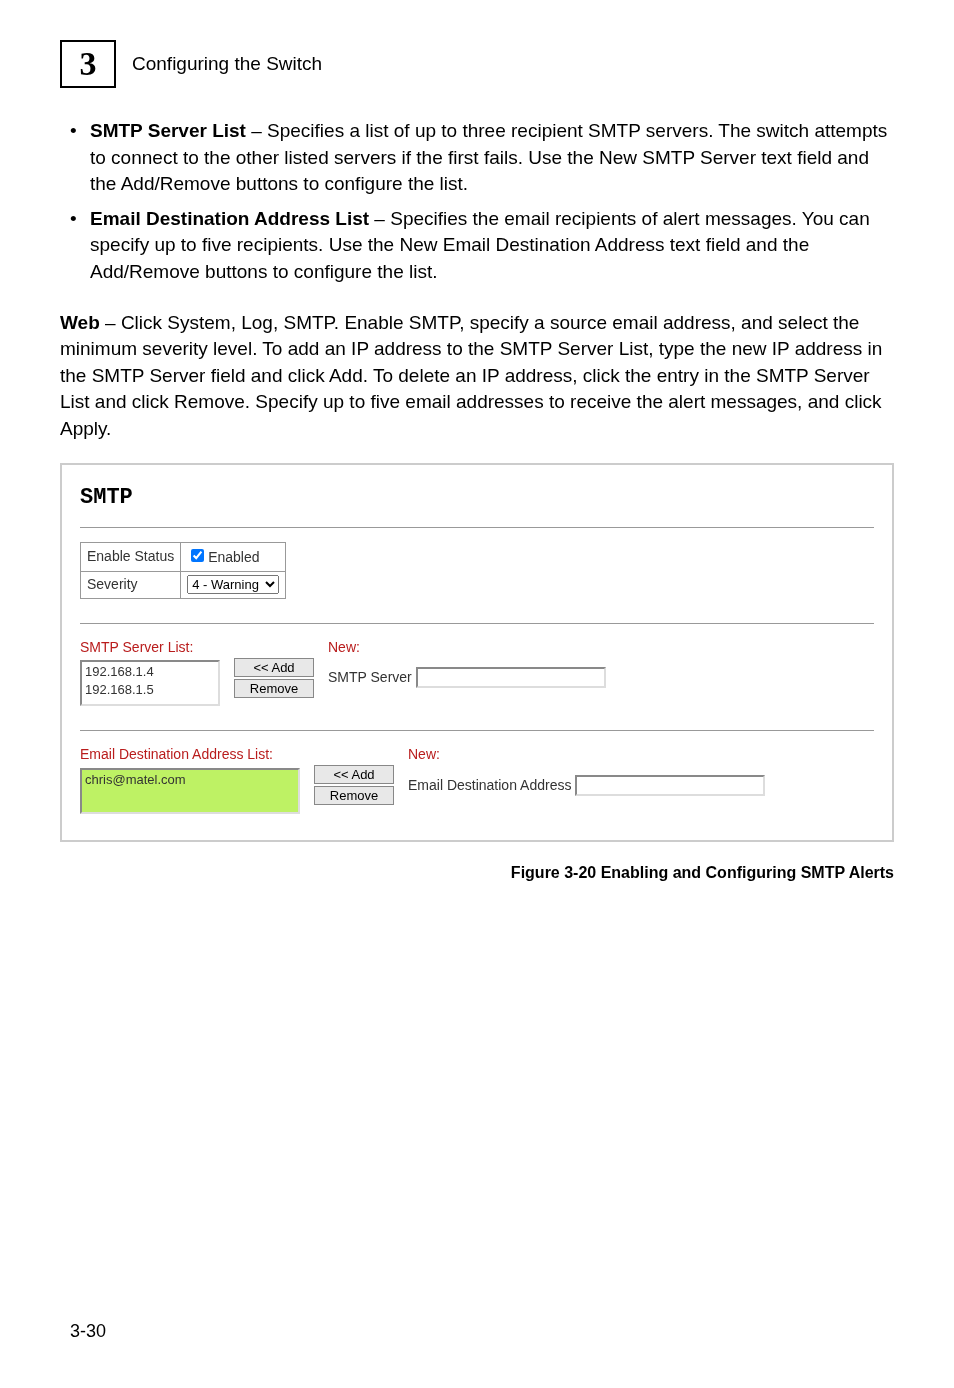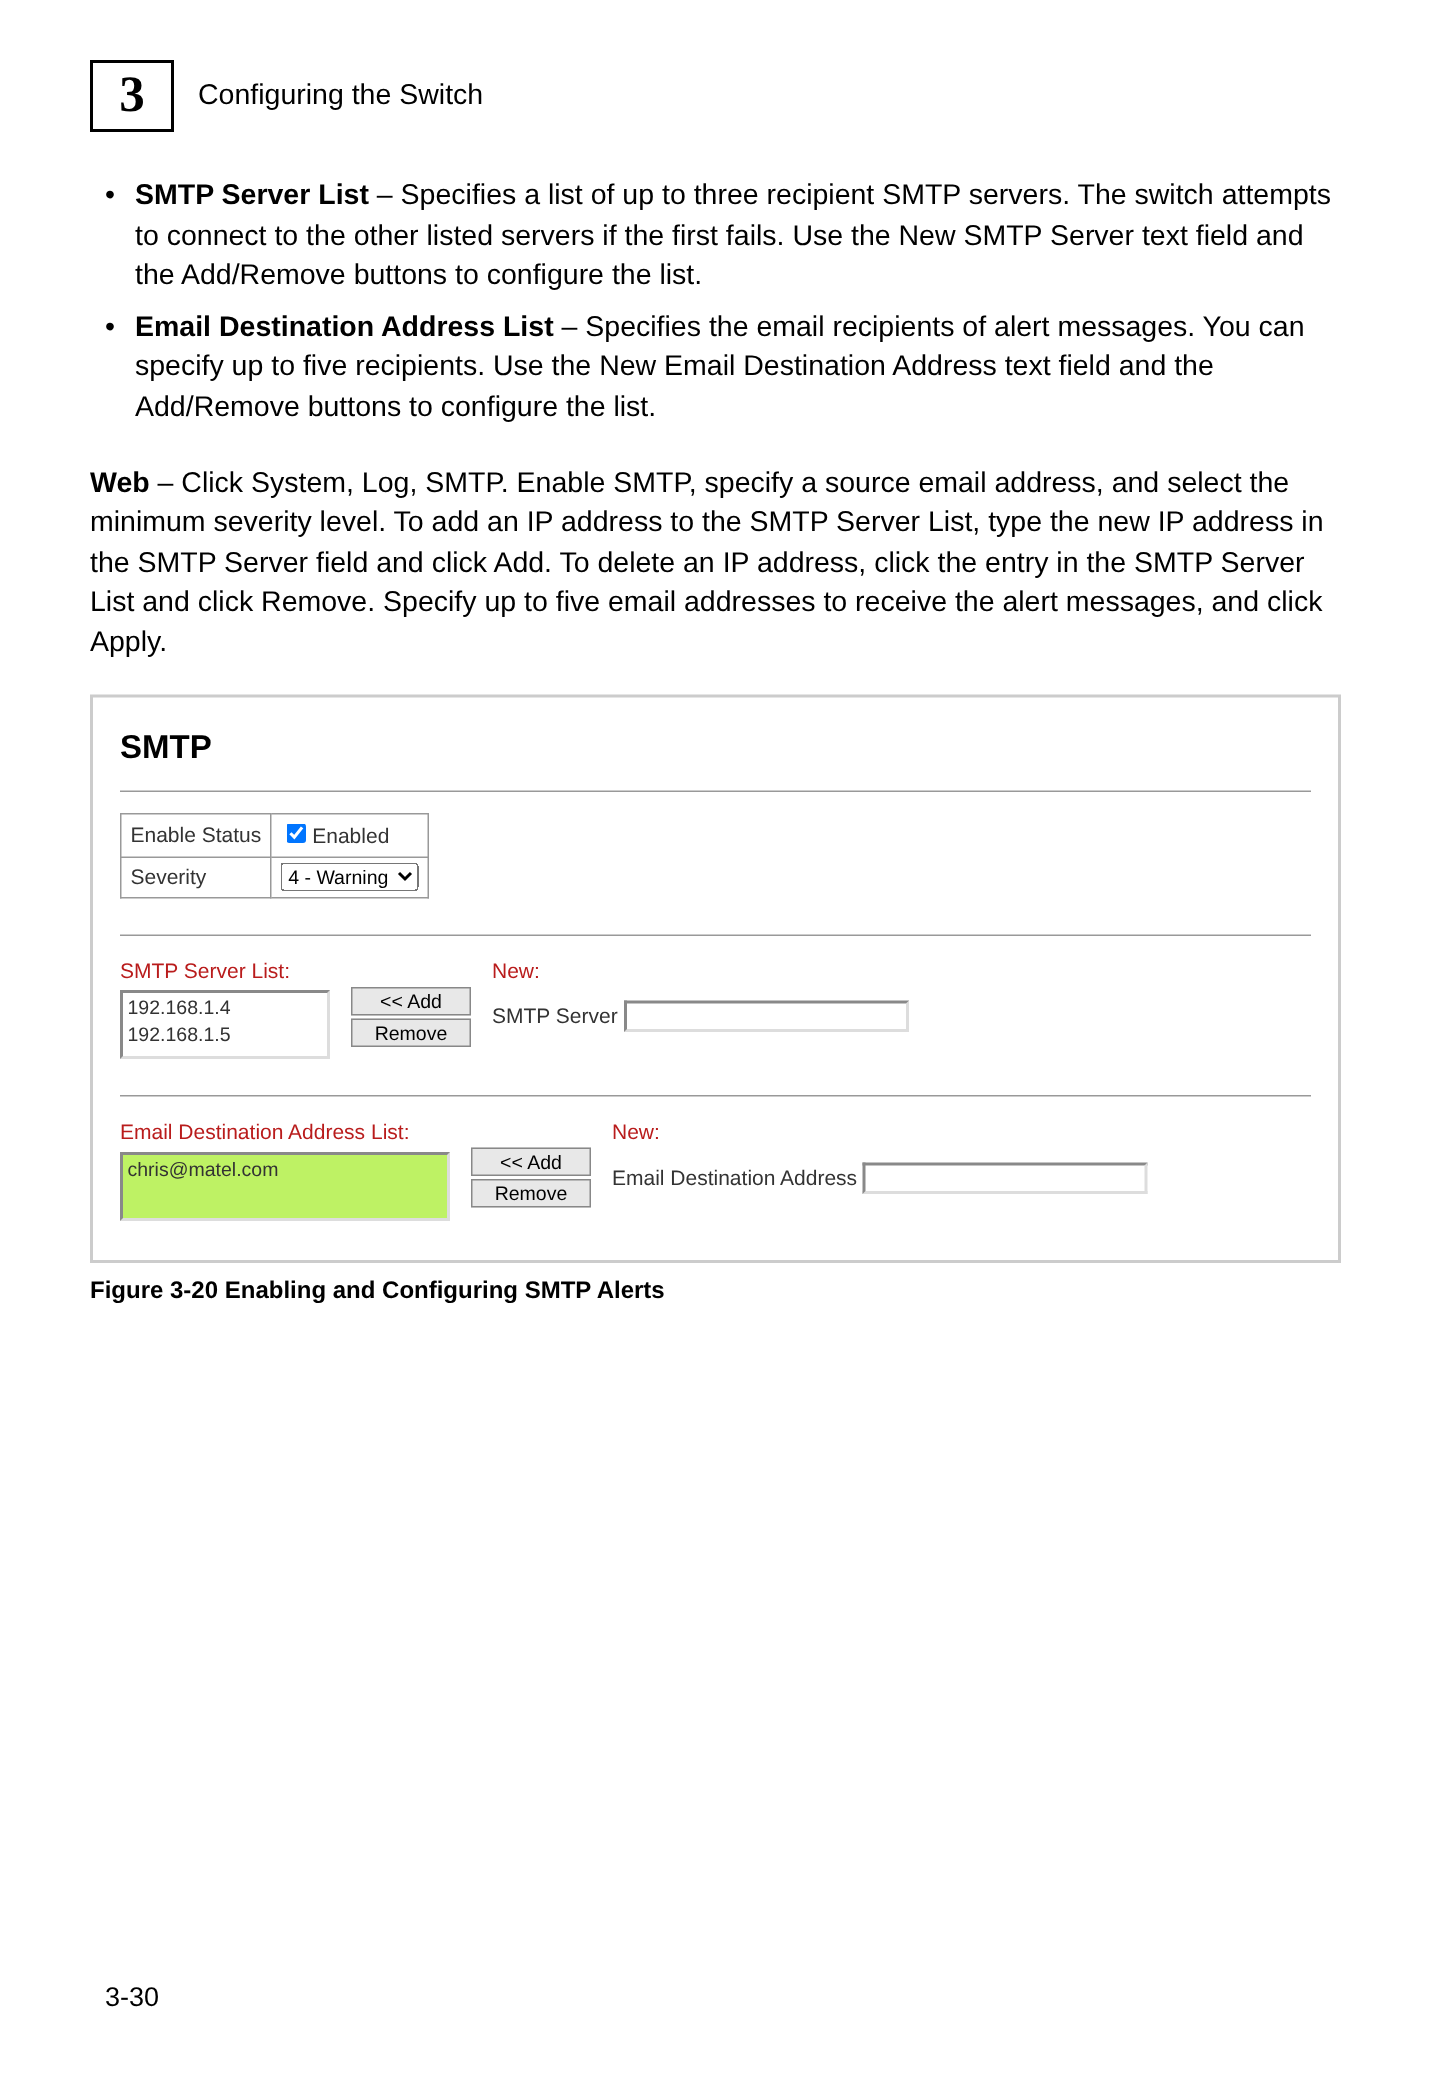--- a/index.html
+++ b/index.html
@@ -57,21 +57,21 @@
   .screenshot {
     border: 2px solid #ccc;
     padding: 14px 18px 20px 18px;
     margin-top: 10px;
     font-family: Tahoma, Arial, sans-serif;
     font-size: 14px;
     color: #333;
     background: #fff;
   }
   .screenshot h2 {
-    font-family: Liberation Sans, sans-serif;
+    font-family: Liberation Mono, monospace;
     font-weight: bold;
     font-size: 22px;
     margin: 4px 0 14px 0;
     color: #000;
   }
   .screenshot hr {
     border: none;
     border-top: 1px solid #999;
     margin: 0 0 14px 0;
   }
@@ -142,24 +142,24 @@
     width: 180px;
     border: 2px inset #ddd;
     font-size: 13px;
     padding: 1px 3px;
   }
   .inline-label {
     font-size: 14px;
     margin-right: 4px;
   }
   .caption {
-    text-align: left;
+    text-align: right;
     font-weight: bold;
     font-size: 16px;
-    margin-top: 8px;
+    margin-top: 20px;
   }
   .page-num {
     position: fixed;
     bottom: 44px;
     left: 70px;
     font-size: 18px;
   }
   @media print {
     .page-num { position: absolute; }
   }

